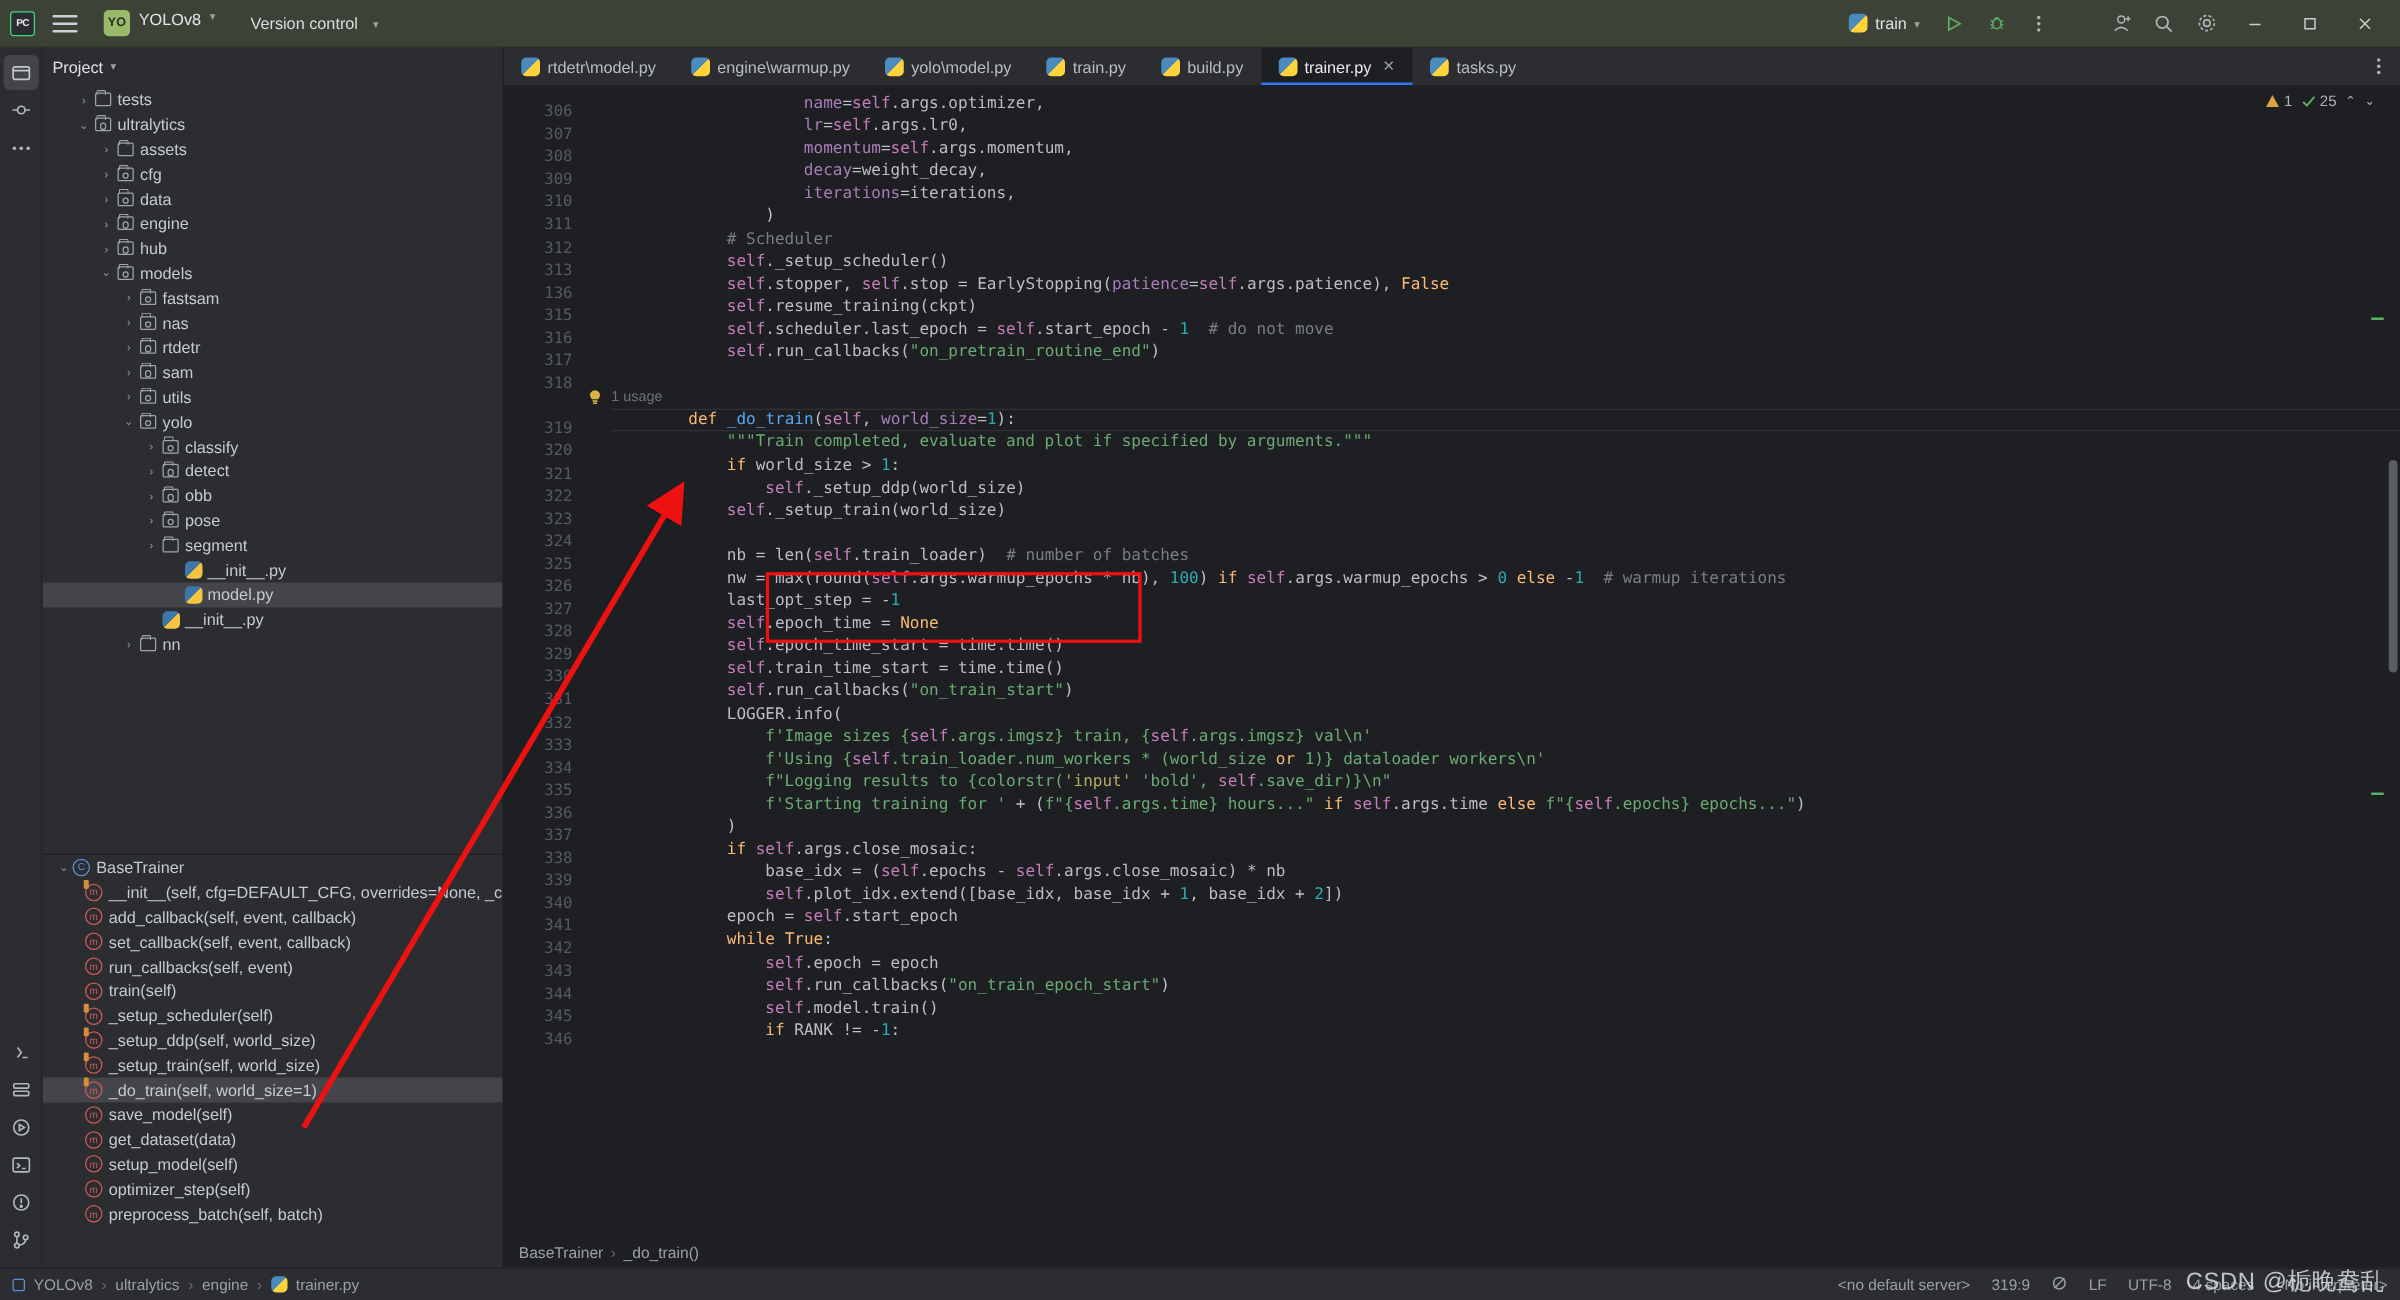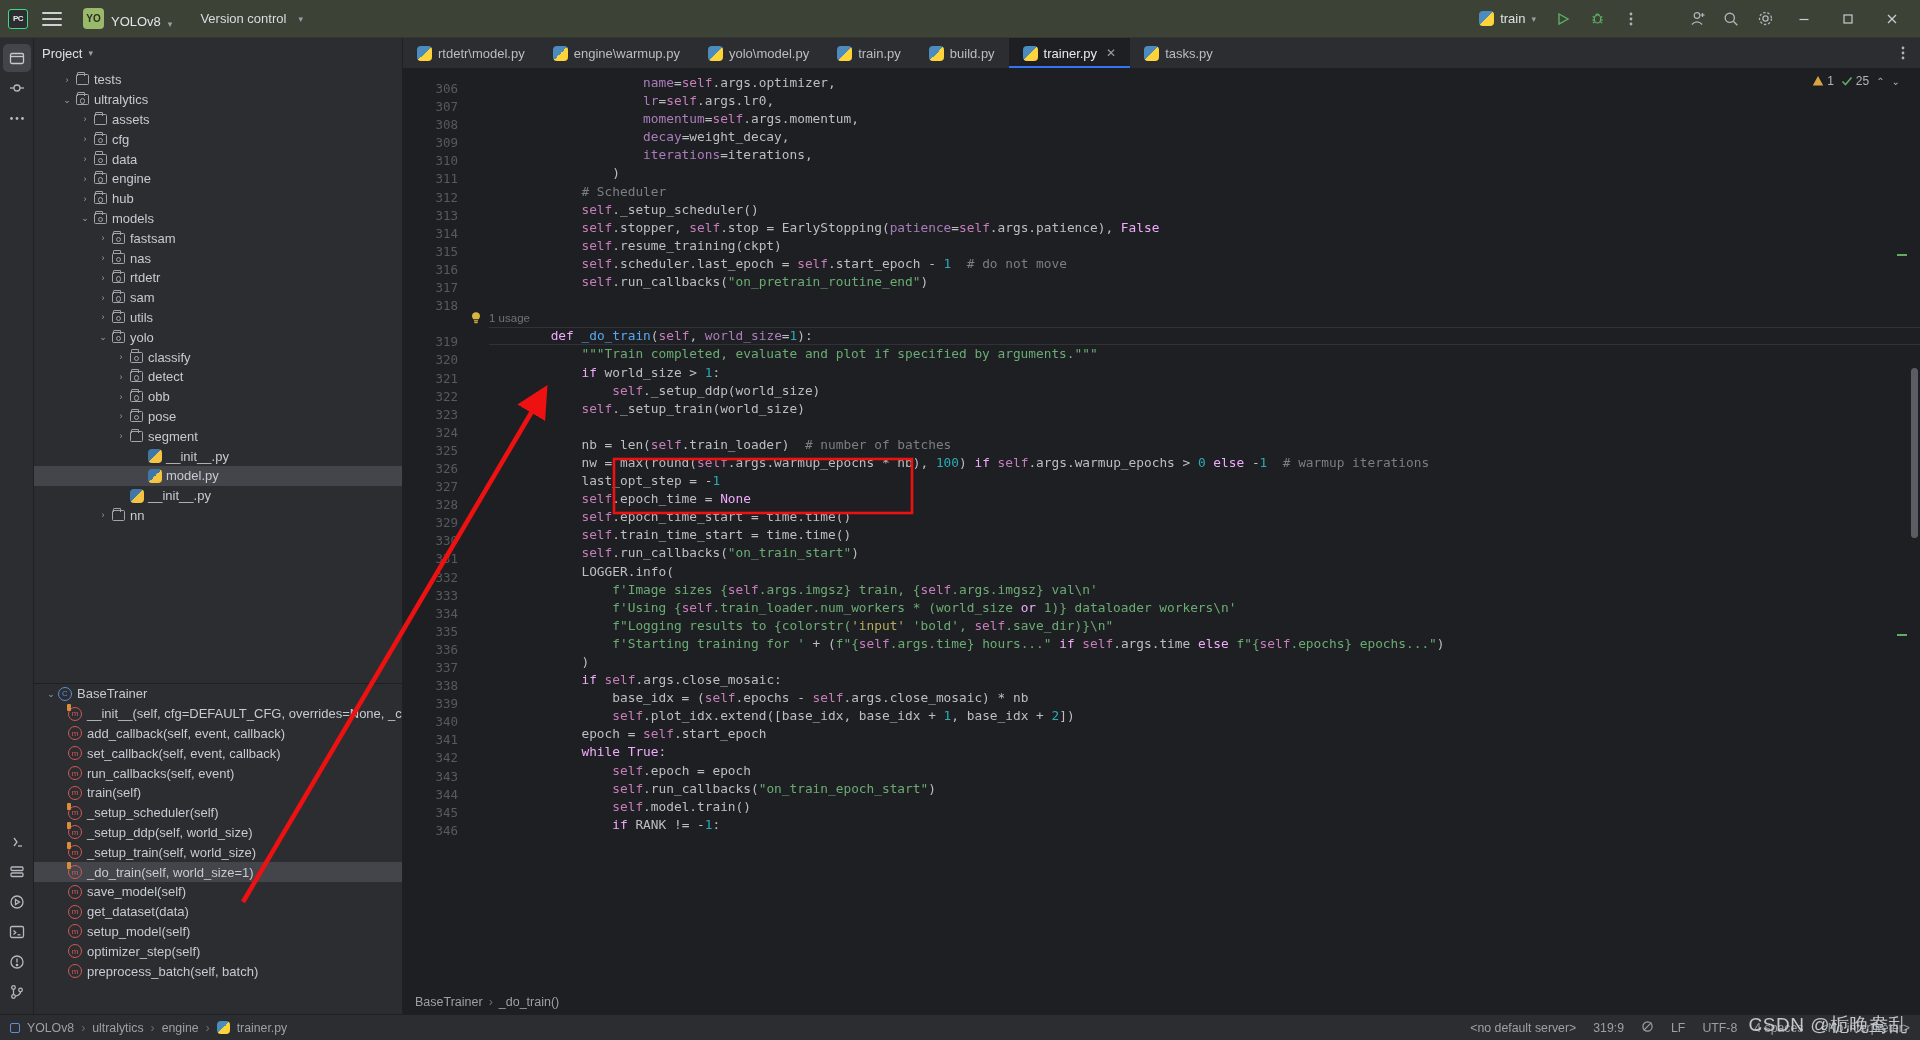--- a/index.html
+++ b/index.html
@@ -23,21 +23,21 @@
   .tb-left { display: flex; align-items: center; gap: 14px; }
   .pc-logo {
     width: 20px; height: 20px; border: 1.5px solid #3ddb85; border-radius: 3px;
     display: flex; align-items: center; justify-content: center;
     font-size: 8px; font-weight: bold; color: #e8eaed; letter-spacing: -0.5px;
     background: #2b2d30;
   }
   .hamburger { width: 20px; height: 14px; display: flex; flex-direction: column; justify-content: space-between; cursor: pointer; }
   .hamburger i { display: block; height: 2px; background: #ced0d6; border-radius: 1px; }
   .proj-chip {
-    display: flex; align-items: flex-end; gap: 7px; font-size: 13px; color: #e4e6eb;
+    display: flex; align-items: flex-start; gap: 7px; font-size: 13px; color: #e4e6eb;
     padding: 3px 7px; border-radius: 4px; cursor: pointer;
   }
   .proj-badge {
     width: 21px; height: 21px; border-radius: 4px; background: #9aba6b;
     color: #2a2f22; font-size: 10px; font-weight: bold;
     display:flex; align-items:center; justify-content:center;
   }
   .chev { color: #9aa0a6; font-size: 9px; }
   .vcs { font-size: 13px; color: #dadce0; display: flex; align-items: center; gap: 12px; padding: 3px 7px; border-radius: 4px; cursor: pointer; }
   .tb-right { margin-left: auto; display: flex; align-items: center; gap: 4px; }
@@ -107,21 +107,21 @@
 
   .code-area { flex:1 1 auto; display:flex; min-height:0; position:relative; background:#1e1f22; }
   .gutter { width: 64px; flex: 0 0 64px; text-align: right; padding-top: 12px; color:#565a61; font-family:"DejaVu Sans Mono", monospace; font-size:12.5px; line-height:18.1px; user-select:none; }
   .gutter div { padding-right: 9px; height:18.1px; }
   .bulbcol { width: 22px; flex:0 0 22px; padding-top:6px; }
   .code {
     flex: 1 1 auto; padding-top: 6px; font-family: "DejaVu Sans Mono", monospace;
     font-size: 12.8px; line-height: 18.1px; white-space: pre; overflow: hidden; color:#bcbec4; position:relative;
   }
   .code .ln { height:18.1px; }
-  .kw { color:#f0abfc; }
+  .kw { color:#fdba74; }
   .str { color:#6aab73; }
   .fstr { color:#6aab73; }
   .num { color:#2aacb8; }
   .cmt { color:#7a7e85; }
   .sf  { color:#c77dbb; }
   .fn  { color:#56a8f5; }
   .param { color:#aa7cbb; }
   .deco { color:#b3ae60; }
   .usage-line { color:#6e7379; font-size:11.5px; font-family:"Liberation Sans",sans-serif; }
   .caretline { position:absolute; left:0; right:0; height:18.1px; border-top:1px solid #303236; border-bottom:1px solid #303236; pointer-events:none; }
@@ -606,21 +606,21 @@
       <div class="code-area">
         <div class="gutter" id="gutter">
             <div>306</div>
             <div>307</div>
             <div>308</div>
             <div>309</div>
             <div>310</div>
             <div>311</div>
             <div>312</div>
             <div>313</div>
-            <div>314</div>
+            <div>136</div>
             <div>315</div>
             <div>316</div>
             <div>317</div>
             <div>318</div>
             <div></div>
             <div>319</div>
             <div>320</div>
             <div>321</div>
             <div>322</div>
             <div>323</div>

